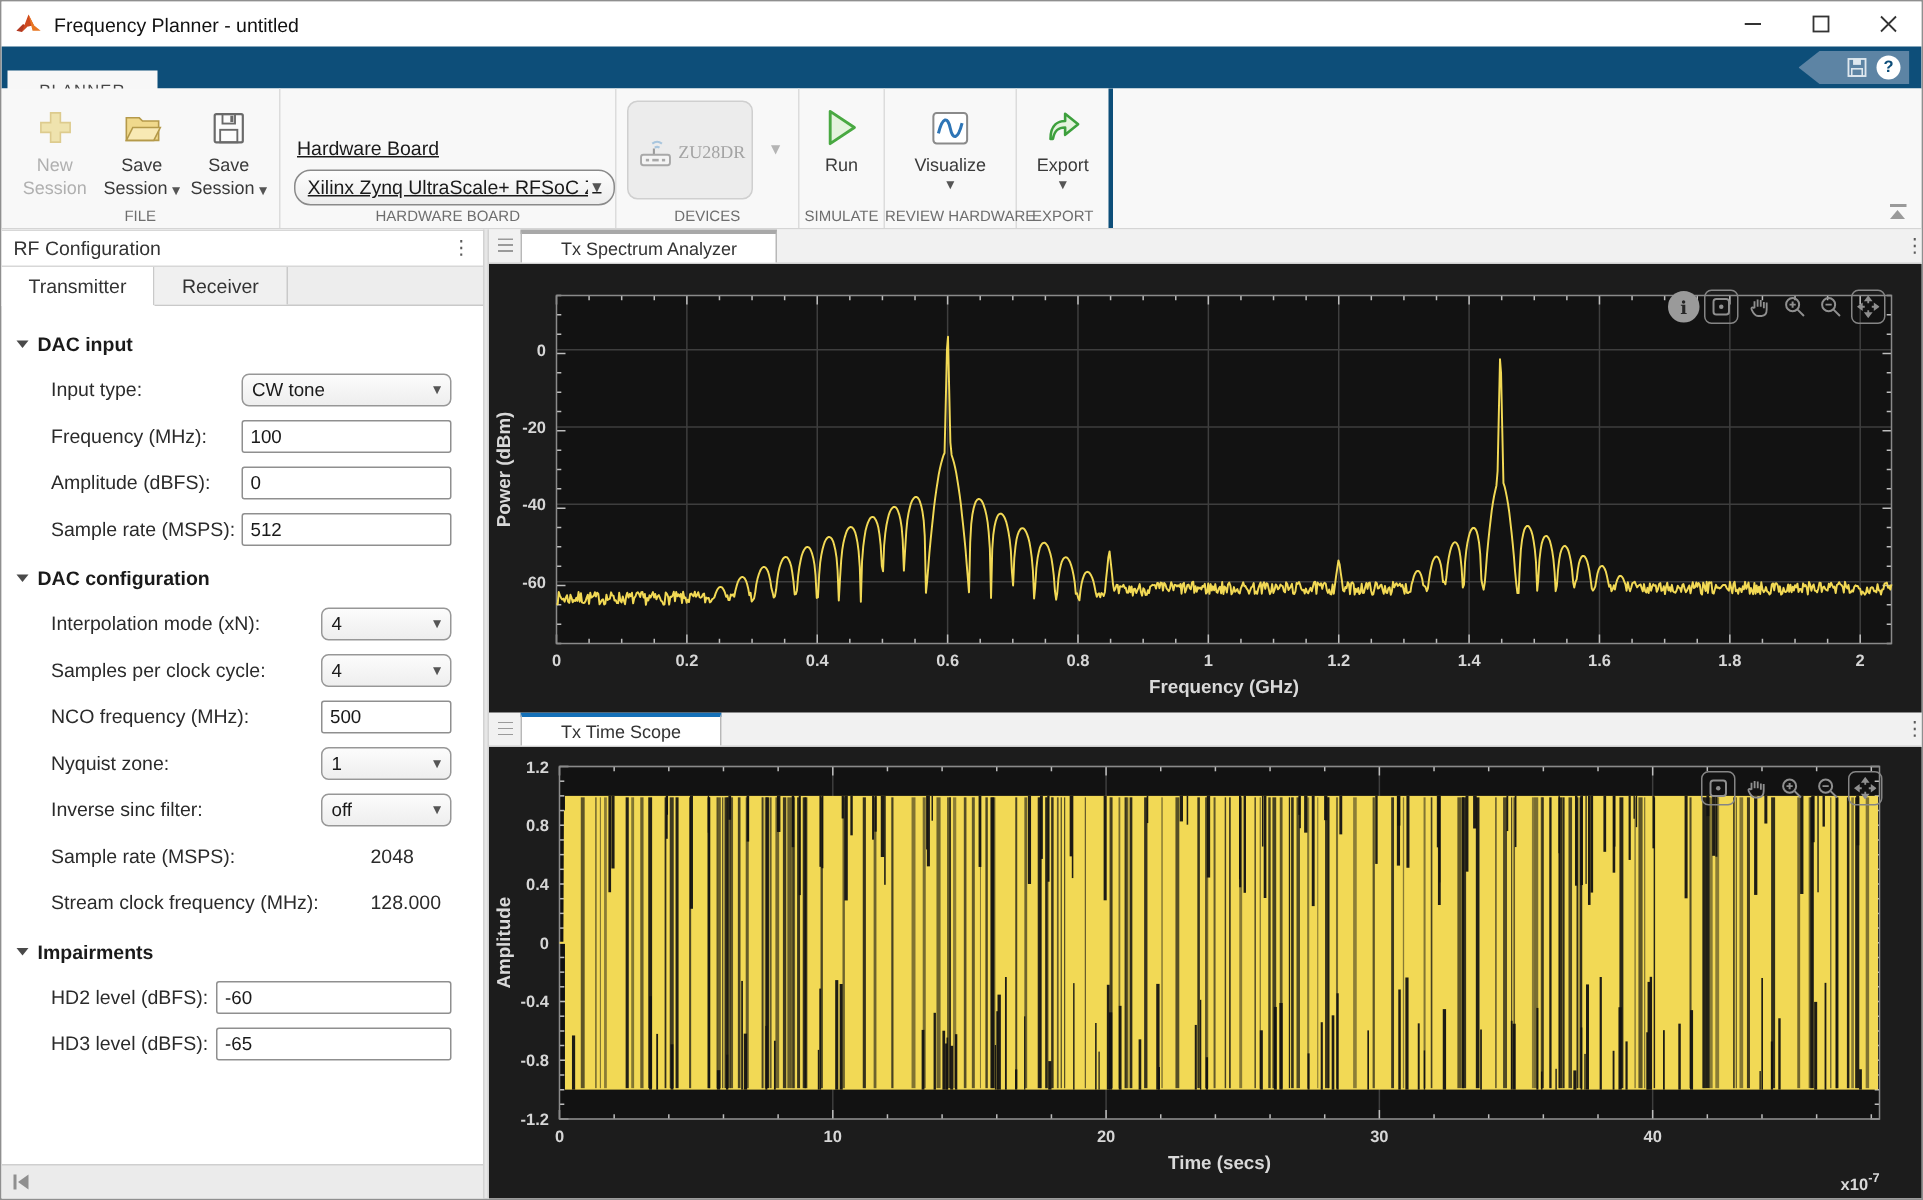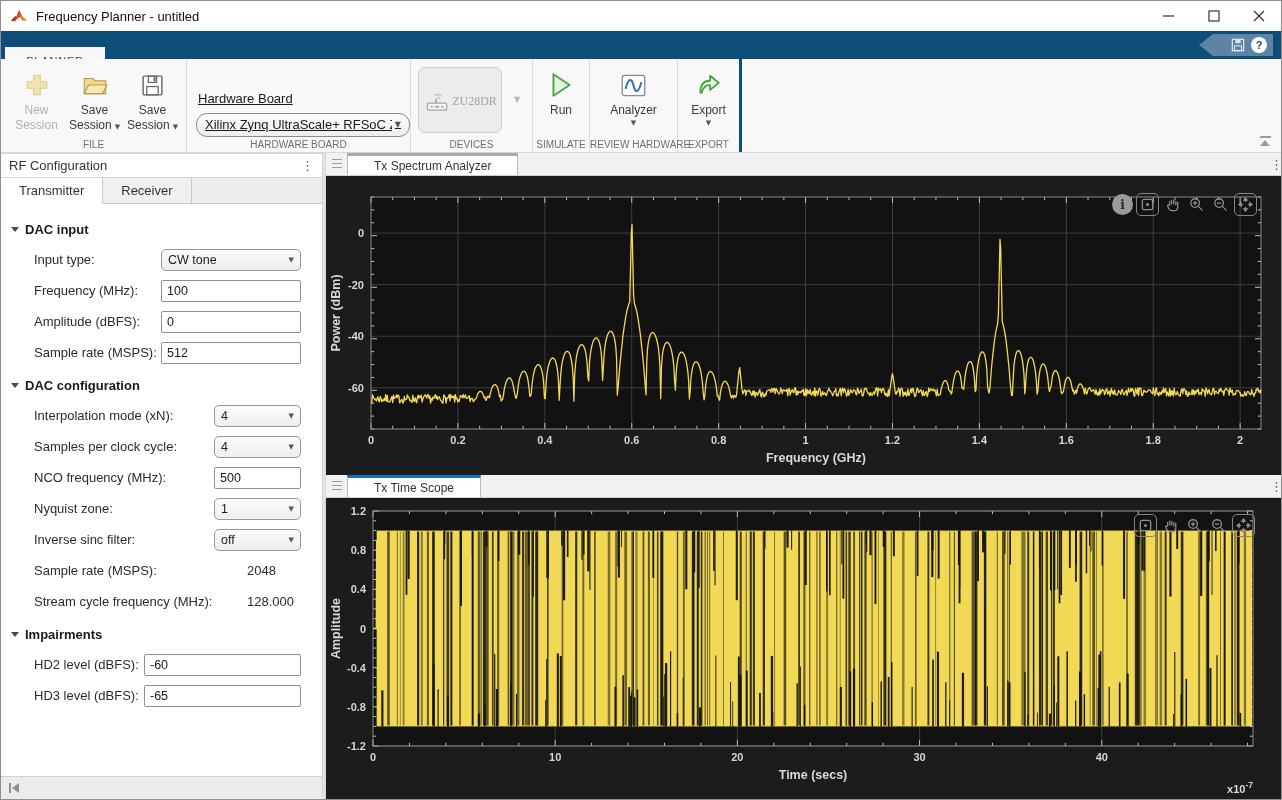--- a/index.html
+++ b/index.html
@@ -219,21 +219,21 @@
   </div>
 
   <div class="ts-sec" style="width:88px;">
     <div class="ts-btn" style="width:70px;">
       <div class="ico">
         <svg width="27" height="27" viewBox="0 0 24 24">
           <rect x="2" y="3" width="20" height="18" rx="2" fill="#ffffff" stroke="#8a8a8a" stroke-width="1.2"></rect>
           <path d="M5 15 C7.5 5,10.5 5,12 12 S16.5 19,19 9" fill="none" stroke="#2e75b6" stroke-width="1.8"></path>
         </svg>
       </div>
-      <div class="lbl">Analyzer</div>
+      <div class="lbl">Visualize</div>
       <span class="dd-arrow" style="margin:1px 0 0 0;">▼</span>
     </div>
     <div class="ts-sec-label">REVIEW HARDWARE</div>
   </div>
 
   <div class="ts-sec" style="width:61px;border-right:none;">
     <div class="ts-btn" style="width:54px;">
       <div class="ico">
         <svg width="26" height="26" viewBox="0 0 24 24">
           <path d="M4 19 C4 10,9 8,13 8 L13 3.5 L21 10 L13 16.5 L13 12 C9 12,6.5 13.5,5.5 19 Z" fill="#e4f3dd" stroke="#3da03d" stroke-width="1.6" stroke-linejoin="round"></path>
@@ -293,21 +293,21 @@
         <div class="frow"><span class="flabel">NCO frequency (MHz):</span><input class="ctl txt w-sm" value="500" style=""></div>
         <div class="frow"><span class="flabel">Nyquist zone:</span><div class="ctl dd w-sm">
             <span class="val">1</span>
             <span class="dd-arrow">▼</span>
           </div></div>
         <div class="frow"><span class="flabel">Inverse sinc filter:</span><div class="ctl dd w-sm">
             <span class="val">off</span>
             <span class="dd-arrow">▼</span>
           </div></div>
         <div class="frow"><span class="flabel">Sample rate (MSPS):</span><span class="ro-val" style="left: 213px;">2048</span></div>
-        <div class="frow"><span class="flabel">Stream cycle frequency (MHz):</span><span class="ro-val" style="left: 213px;">128.000</span></div>
+        <div class="frow"><span class="flabel">Stream clock frequency (MHz):</span><span class="ro-val" style="left: 213px;">128.000</span></div>
       </div>
     <div class="sec-header" style="margin-top:14px;">
       <span class="tri-down"></span>
       <span>Impairments</span>
     </div>
     <div id="rows-impairments">
         <div class="frow"><span class="flabel">HD2 level (dBFS):</span><input class="ctl txt w-md" value="-60" style=""></div>
         <div class="frow"><span class="flabel">HD3 level (dBFS):</span><input class="ctl txt w-md" value="-65" style=""></div>
       </div>
   </div>

